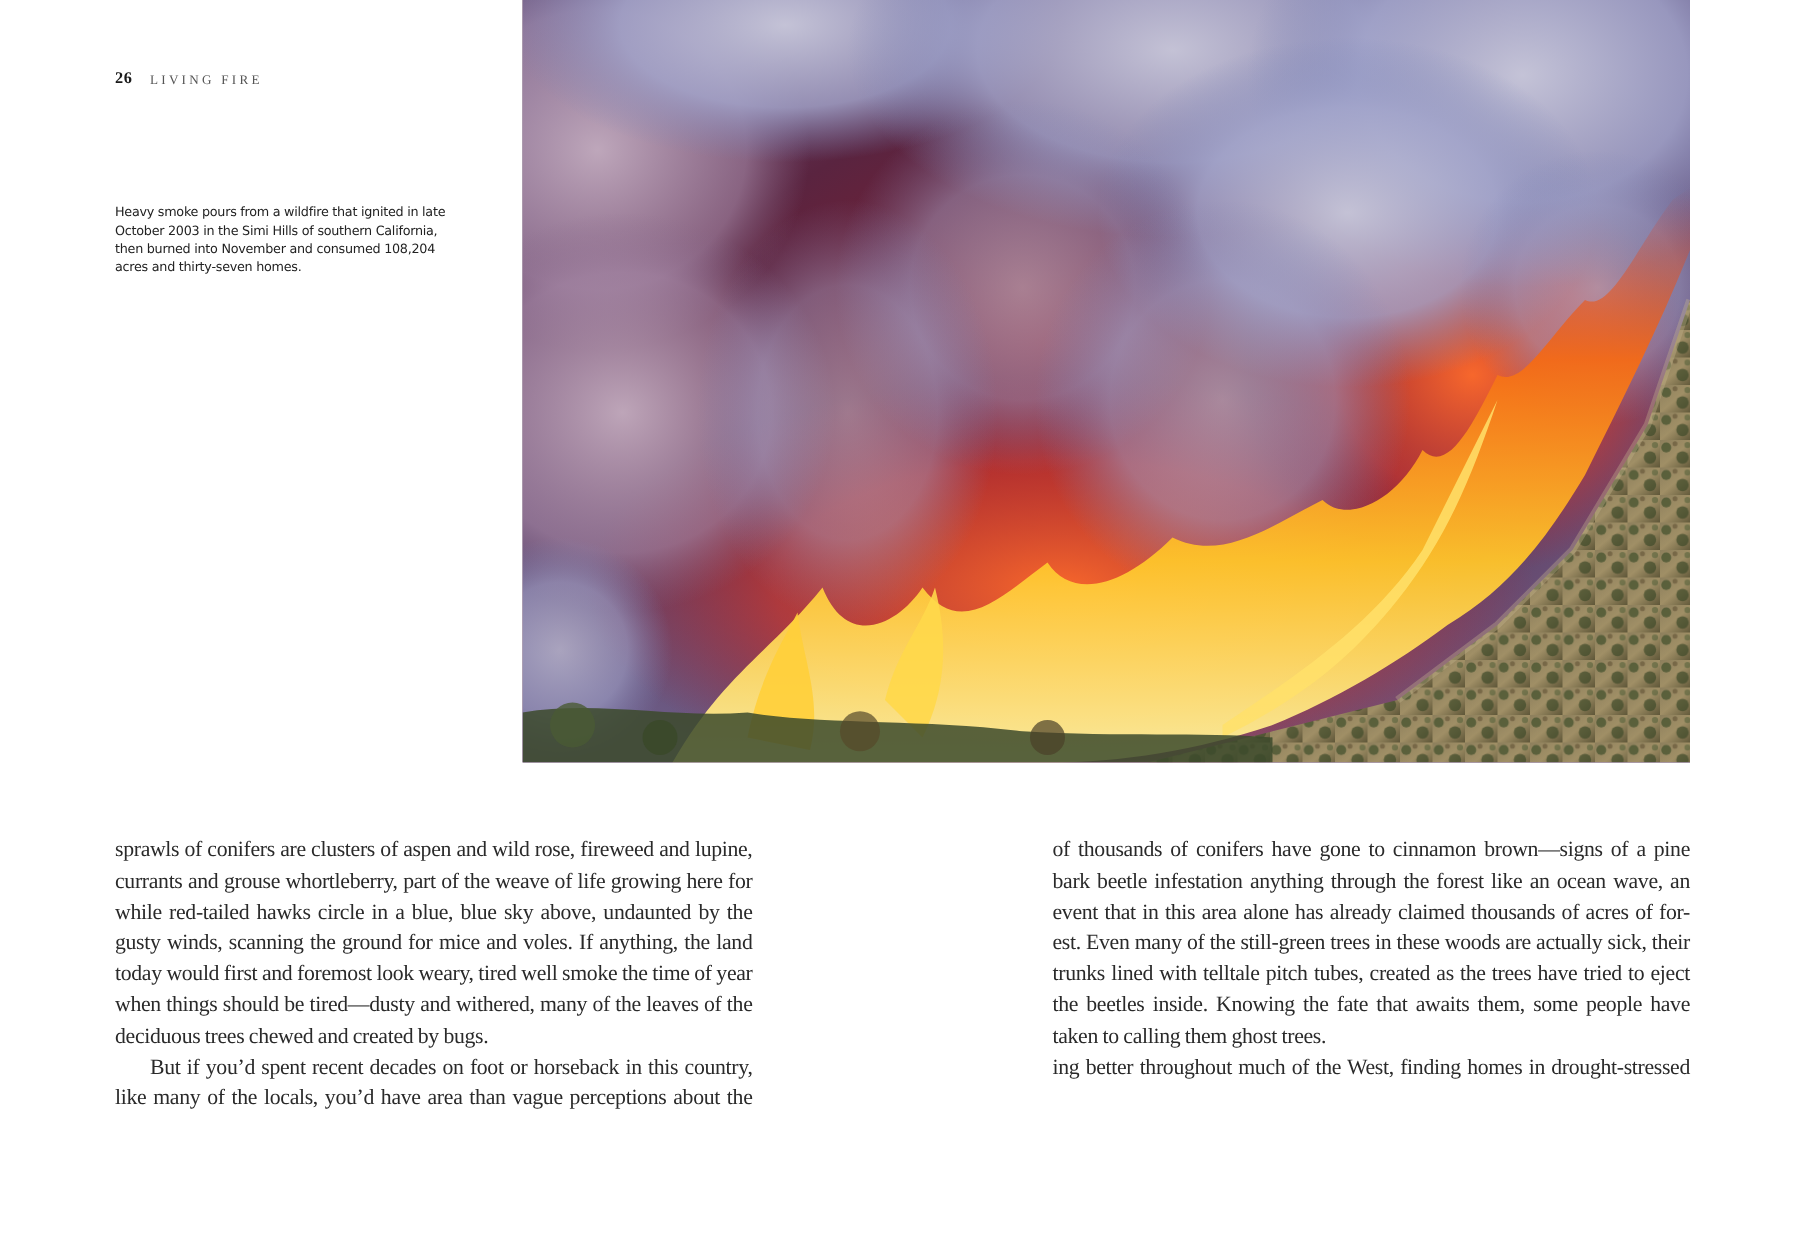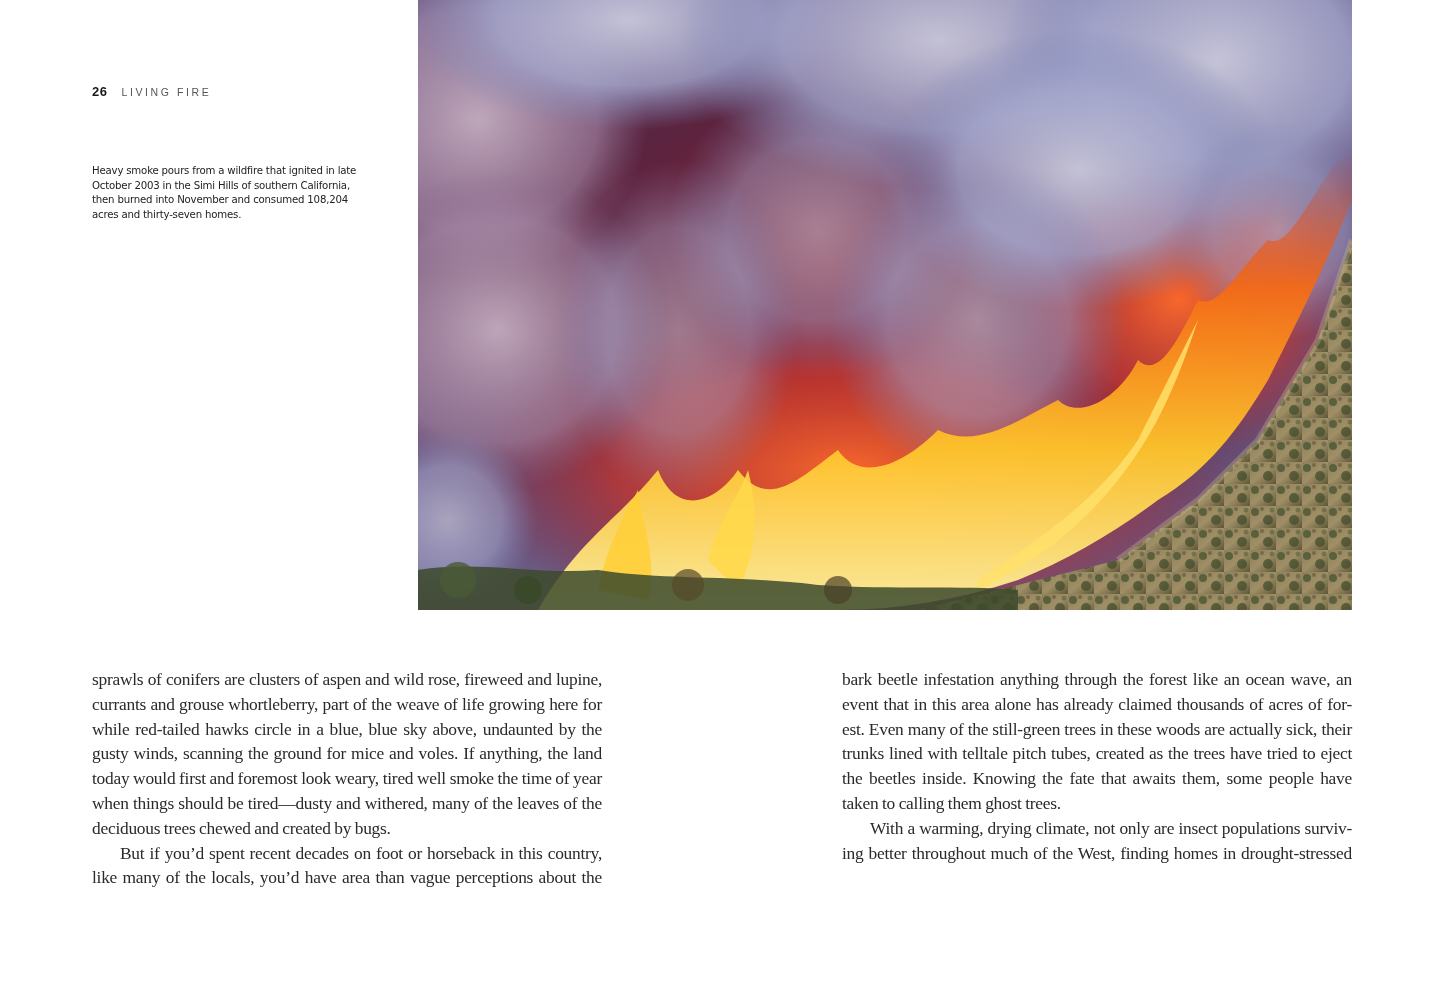--- a/index.html
+++ b/index.html
@@ -11,23 +11,22 @@
       width: 1445px;
       height: 1000px;
       position: relative;
       overflow: hidden;
     }
     .running-head {
       position: absolute;
       left: 92px;
       top: 54px;
       display: flex;
-      align-items: center;
-      font-family: Liberation Sans, sans-serif;
-      margin-top: 30px;
+      align-items: flex-end;
+      font-family: Liberation Serif, serif;
     }
     .folio {
       font-size: 13px;
       font-weight: bold;
       color: #1a1a1a;
       letter-spacing: 0.5px;
     }
     .section-title {
       margin-left: 14px;
       font-size: 10.5px;
@@ -187,21 +186,21 @@
   <span class="line">while red-tailed hawks circle in a blue, blue sky above, undaunted by the</span>
   <span class="line">gusty winds, scanning the ground for mice and voles. If anything, the land</span>
   <span class="line">today would first and foremost look weary, tired well smoke the time of year</span>
   <span class="line">when things should be tired—dusty and withered, many of the leaves of the</span>
   <span class="line last">deciduous trees chewed and created by bugs.</span>
   <span class="line indent">But if you’d spent recent decades on foot or horseback in this country,</span>
   <span class="line">like many of the locals, you’d have area than vague perceptions about the</span>
 </div>
 
 <div class="column right">
+  <span class="line">of thousands of conifers have gone to cinnamon brown—signs of a pine</span>
   <span class="line">bark beetle infestation anything through the forest like an ocean wave, an</span>
   <span class="line">event that in this area alone has already claimed thousands of acres of for-</span>
   <span class="line">est. Even many of the still-green trees in these woods are actually sick, their</span>
   <span class="line">trunks lined with telltale pitch tubes, created as the trees have tried to eject</span>
   <span class="line">the beetles inside. Knowing the fate that awaits them, some people have</span>
   <span class="line last">taken to calling them ghost trees.</span>
-  <span class="line indent">With a warming, drying climate, not only are insect populations surviv-</span>
   <span class="line">ing better throughout much of the West, finding homes in drought-stressed</span>
 </div>
 
 </body></html>

